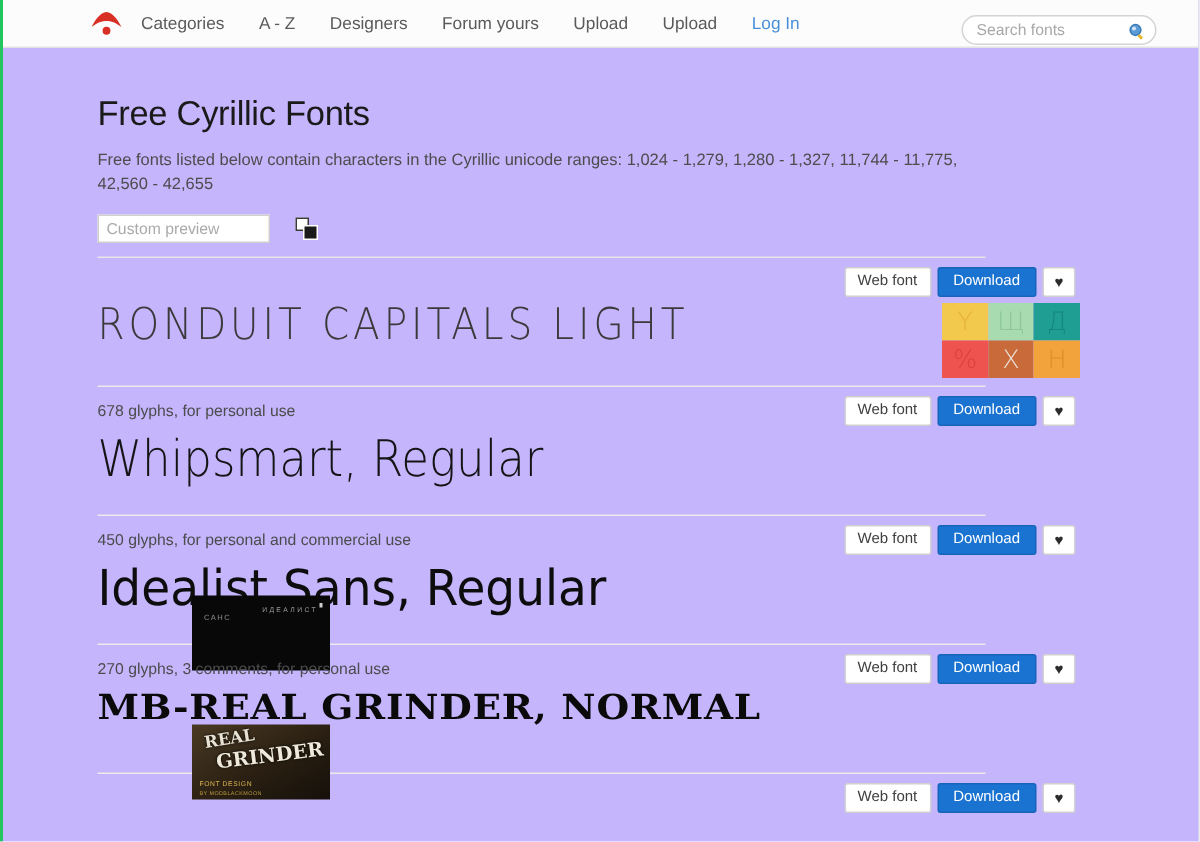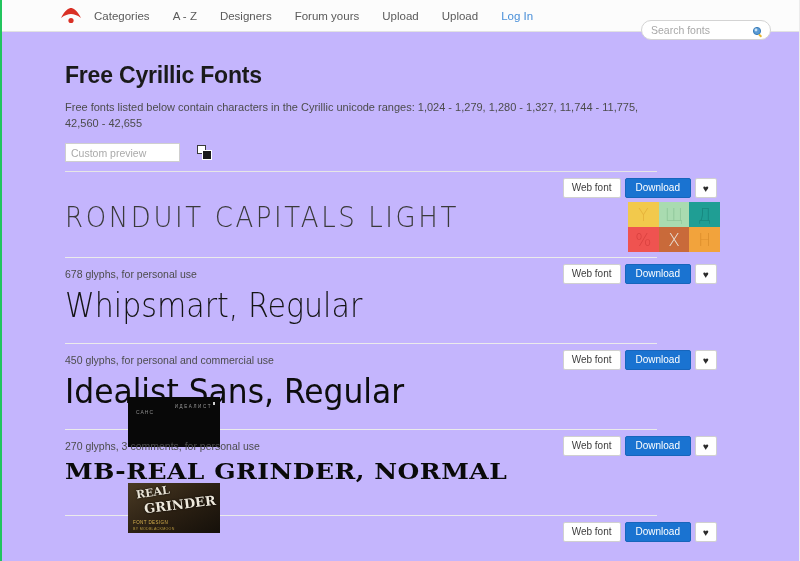--- a/index.html
+++ b/index.html
@@ -52,21 +52,21 @@
     text-decoration: none;
     white-space: nowrap;
     cursor: pointer;
     line-height: 32px;
   }
   .nav-link.login { color: #4a90d9; margin-right: 0; }
 
   #search-wrap {
     position: absolute;
     right: 28px;
-    top: 20px;
+    top: 10px;
     width: 130px;
     height: 24px;
   }
   #search-input {
     width: 130px;
     height: 20px;
     border: 1px solid #d4d4d4;
     border-radius: 10px;
     background: #fff;
     font-size: 10.5px;
@@ -88,21 +88,21 @@
   
   #content {
     position: relative;
     padding: 0 0 0 63px;
   }
 
   #page-title {
     margin: 0;
     padding-top: 30px;
     font-size: 23px;
-    font-weight: bold;
+    font-weight: normal;
     color: #1a1a1a;
     letter-spacing: -0.2px;
   }
 
   #page-desc {
     margin: 10px 0 0 0;
     width: 585px;
     font-size: 11px;
     line-height: 16px;
     color: #4c4c4c;

